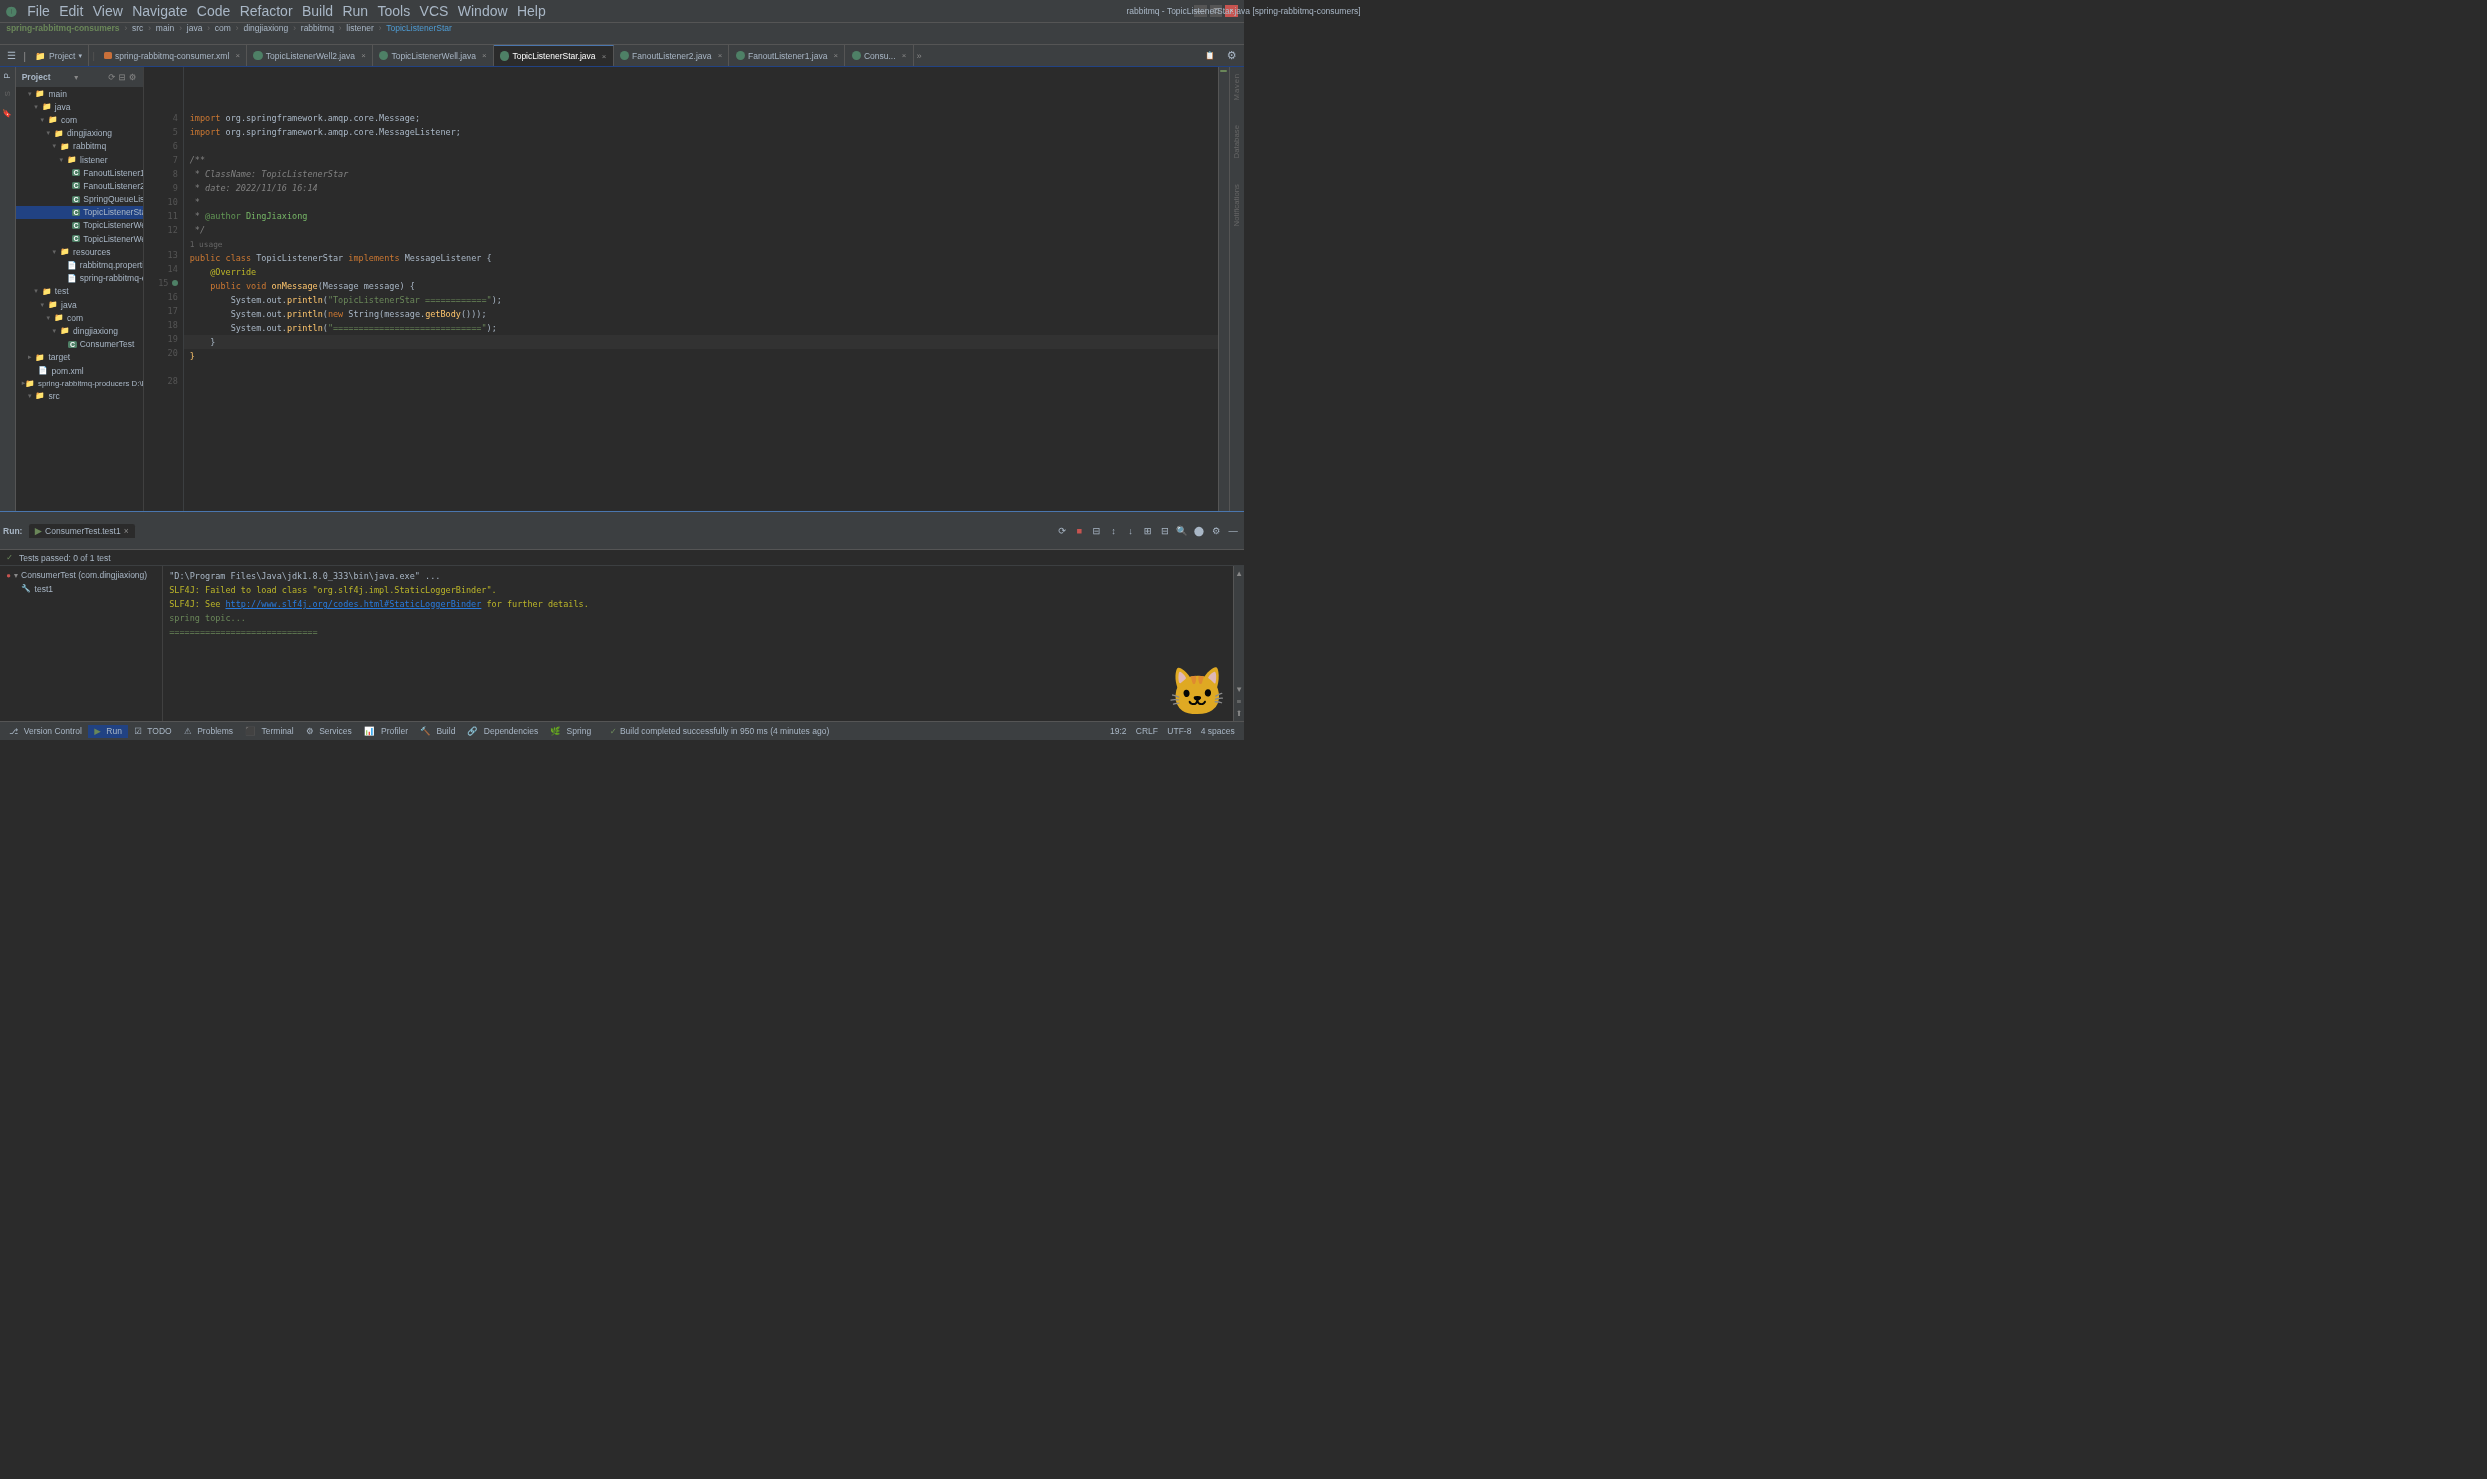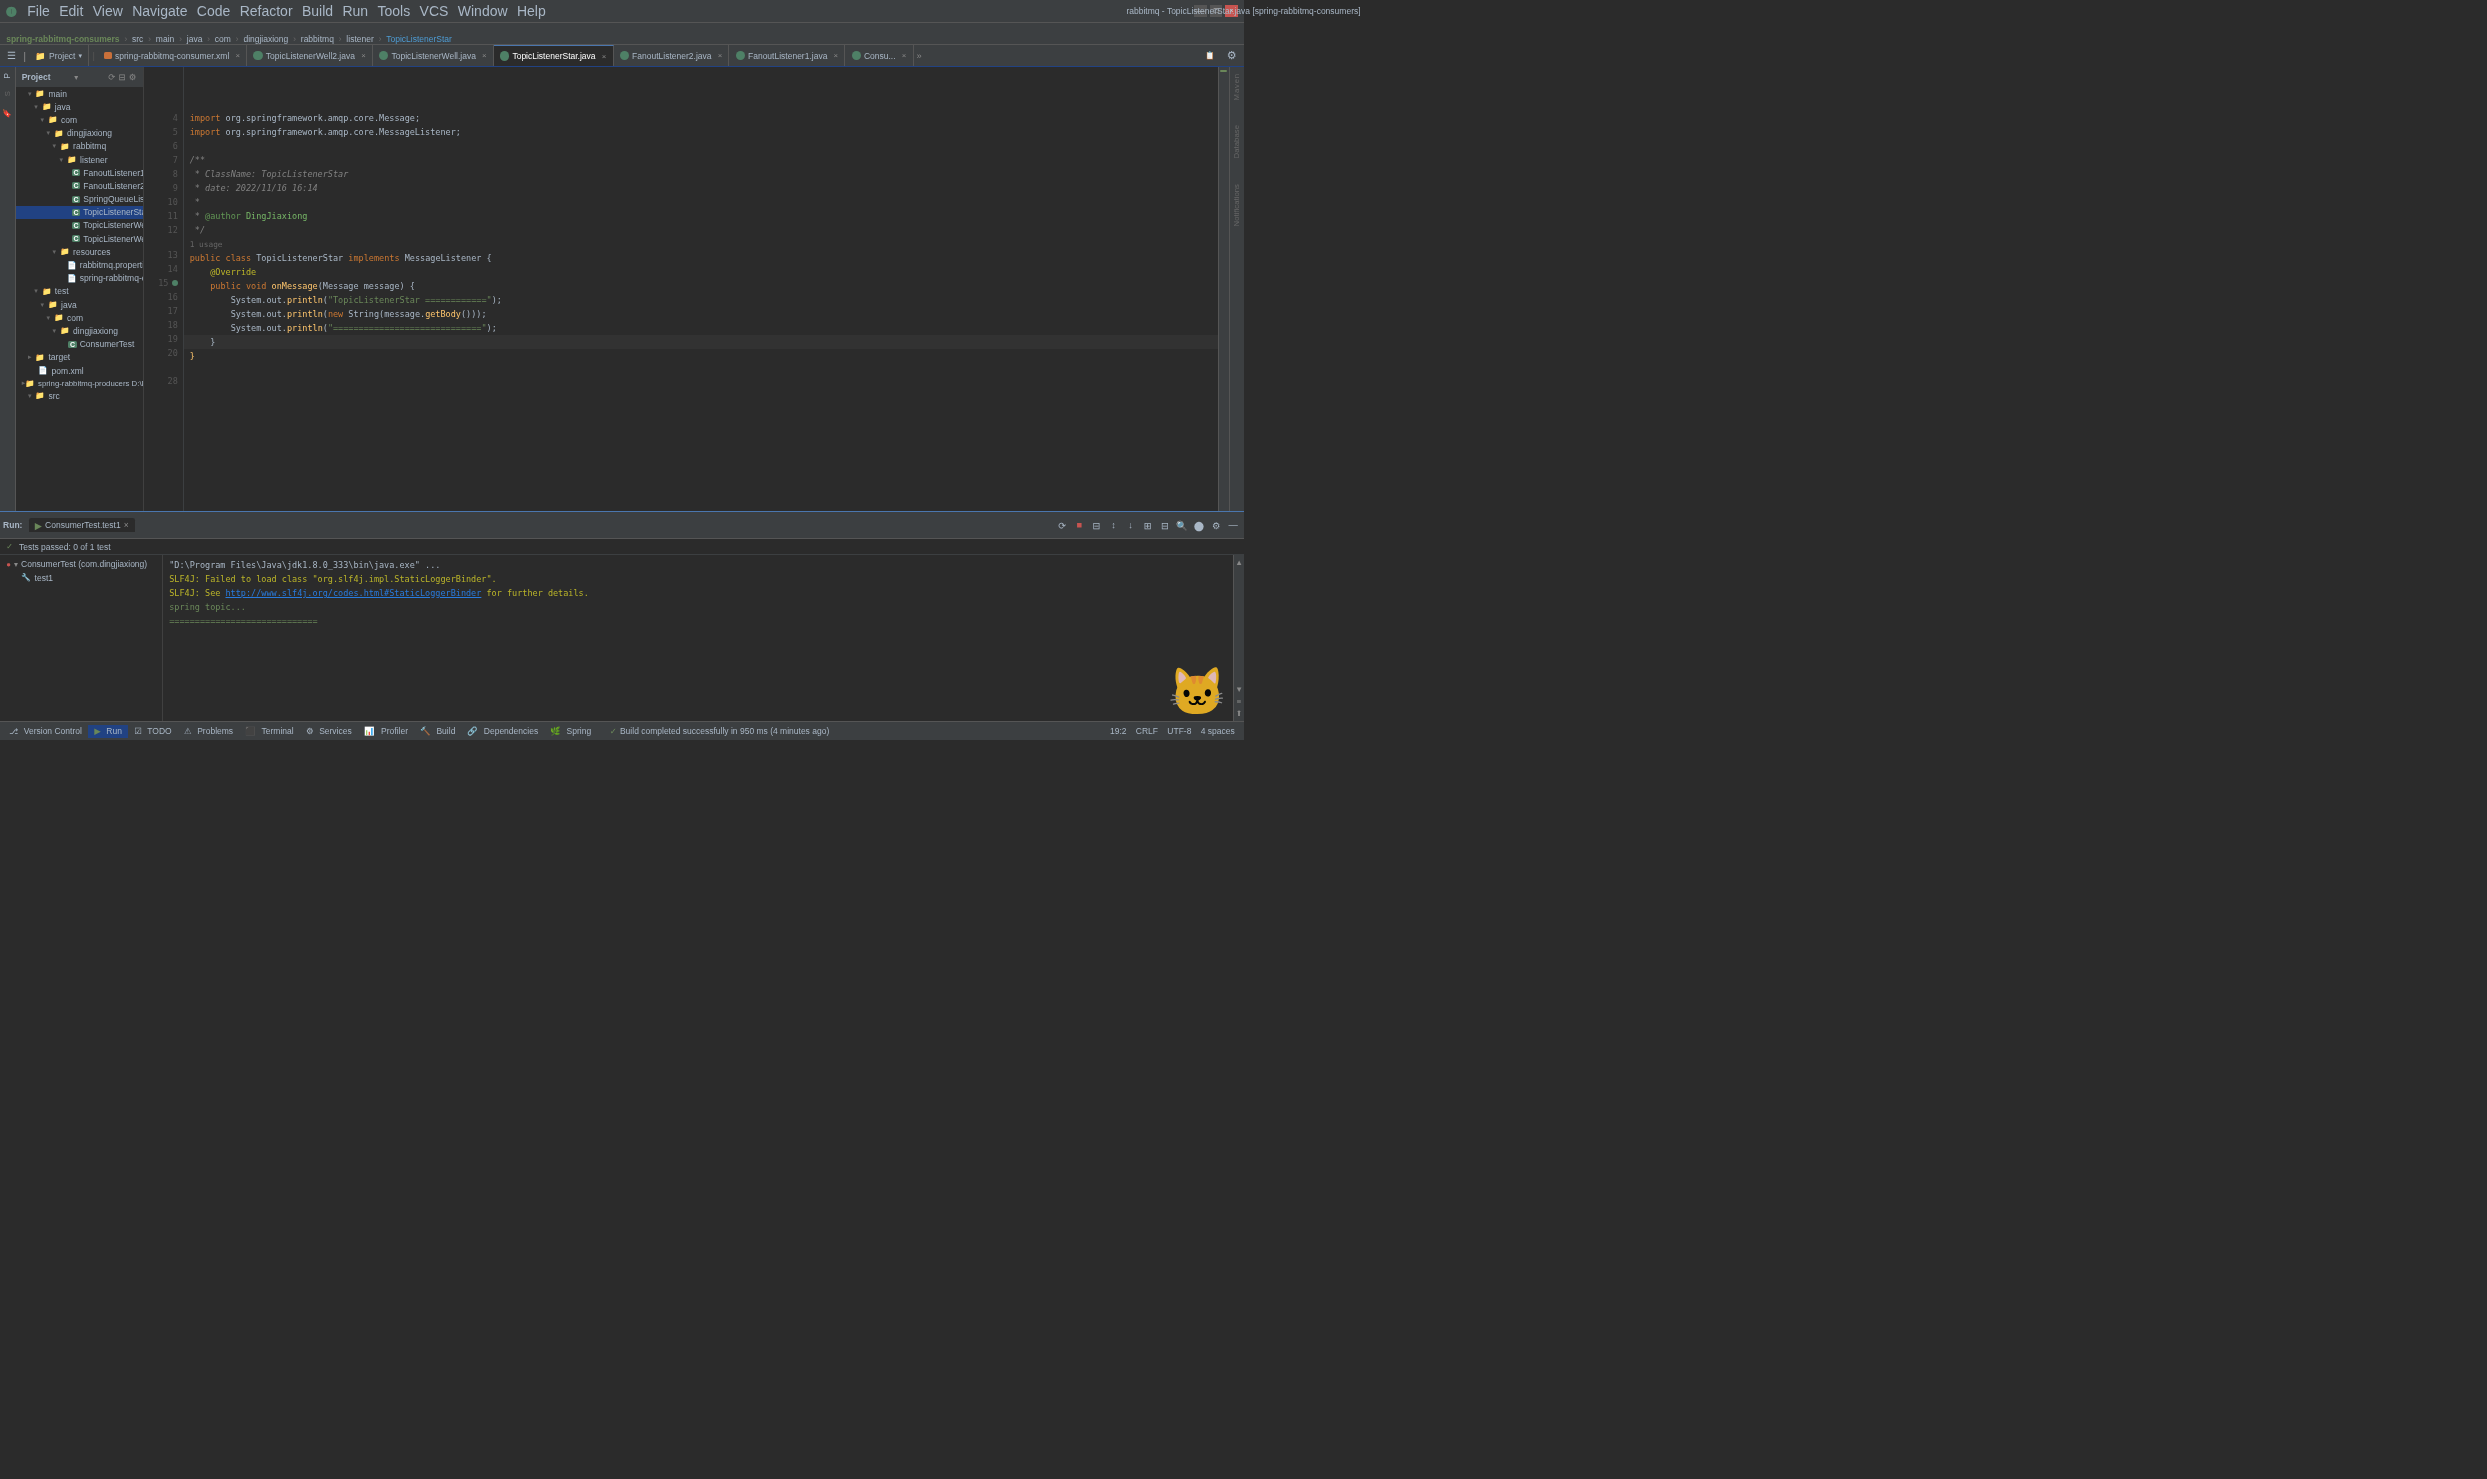--- a/index.html
+++ b/index.html
@@ -92,21 +92,21 @@
     </span>
   </div>
   <span style="font-size:8.5px; color:#a9b7c6; position:absolute; left:50%; transform:translateX(-50%);">rabbitmq - TopicListenerStar.java [spring-rabbitmq-consumers]</span>
   <div id="title-bar-controls" style="display:flex; gap:3.1px;">
     <button class="title-btn">—</button>
     <button class="title-btn">□</button>
     <button class="title-btn" style="background:#c75450;">×</button>
   </div>
 </div>
 
-<div style="display:flex; align-items:flex-end; background:#3c3f41; height:22px; padding:0 6.2px; border-bottom:0.8px solid #555; gap:4.7px;">
+<div style="display:flex; align-items:flex-start; background:#3c3f41; height:22px; padding:0 6.2px; border-bottom:0.8px solid #555; gap:4.7px;">
   <span style="color:#6a8759; font-size:8.5px; font-weight:bold;">spring-rabbitmq-consumers</span>
   <span class="breadcrumb-sep">›</span>
   <span style="font-size:8.5px; color:#a9b7c6;">src</span>
   <span class="breadcrumb-sep">›</span>
   <span style="font-size:8.5px; color:#a9b7c6;">main</span>
   <span class="breadcrumb-sep">›</span>
   <span style="font-size:8.5px; color:#a9b7c6;">java</span>
   <span class="breadcrumb-sep">›</span>
   <span style="font-size:8.5px; color:#a9b7c6;">com</span>
   <span class="breadcrumb-sep">›</span>
@@ -382,21 +382,21 @@
   </div>
 
   <div style="width:15.5px; background:#3c3f41; display:flex; flex-direction:column; align-items:center; gap:9.3px; padding-top:6.2px; border-left:0.8px solid #555;">
     <span style="color:#666; font-size:7.8px; writing-mode:vertical-rl; transform:rotate(180deg); cursor:pointer; letter-spacing:0.8px;">Maven</span>
     <span style="color:#666; font-size:7.8px; writing-mode:vertical-rl; transform:rotate(180deg); cursor:pointer; margin-top:15.5px;">Database</span>
     <span style="color:#666; font-size:7.8px; writing-mode:vertical-rl; transform:rotate(180deg); cursor:pointer; margin-top:15.5px;">Notifications</span>
   </div>
 </div>
 
 <div id="run-panel" style="height:210px; background:#2b2b2b; border-top:1.6px solid #4a76ae; display:flex; flex-direction:column;">
-  <div id="run-toolbar" style="display:flex; align-items:center; background:#3c3f41; height:27px; padding:0 3.1px; border-bottom:0.8px solid #555; gap:3.1px;">
+  <div id="run-toolbar" style="display:flex; align-items:center; background:#3c3f41; height:38px; padding:0 3.1px; border-bottom:0.8px solid #555; gap:3.1px;">
     <span style="color:#a9b7c6; font-size:8.5px; font-weight:bold; margin-right:3.1px;">Run:</span>
     <div class="run-tab" style="background:#2b2b2b; padding:1.6px 6.2px; border-radius:2.3px 2.3px 0 0; display:flex; align-items:center; gap:3.1px;">
       <span style="color:#6a8759; font-size:9.3px;">▶</span>
       <span>ConsumerTest.test1</span>
       <span style="color:#888; font-size:8.5px; cursor:pointer;">×</span>
     </div>
     <div style="margin-left:auto; display:flex; align-items:center; gap:1.6px;">
       <button class="run-btn" title="Rerun">⟳</button>
       <button class="run-btn" style="color:#c75450;">■</button>
       <button class="run-btn">⊟</button>

